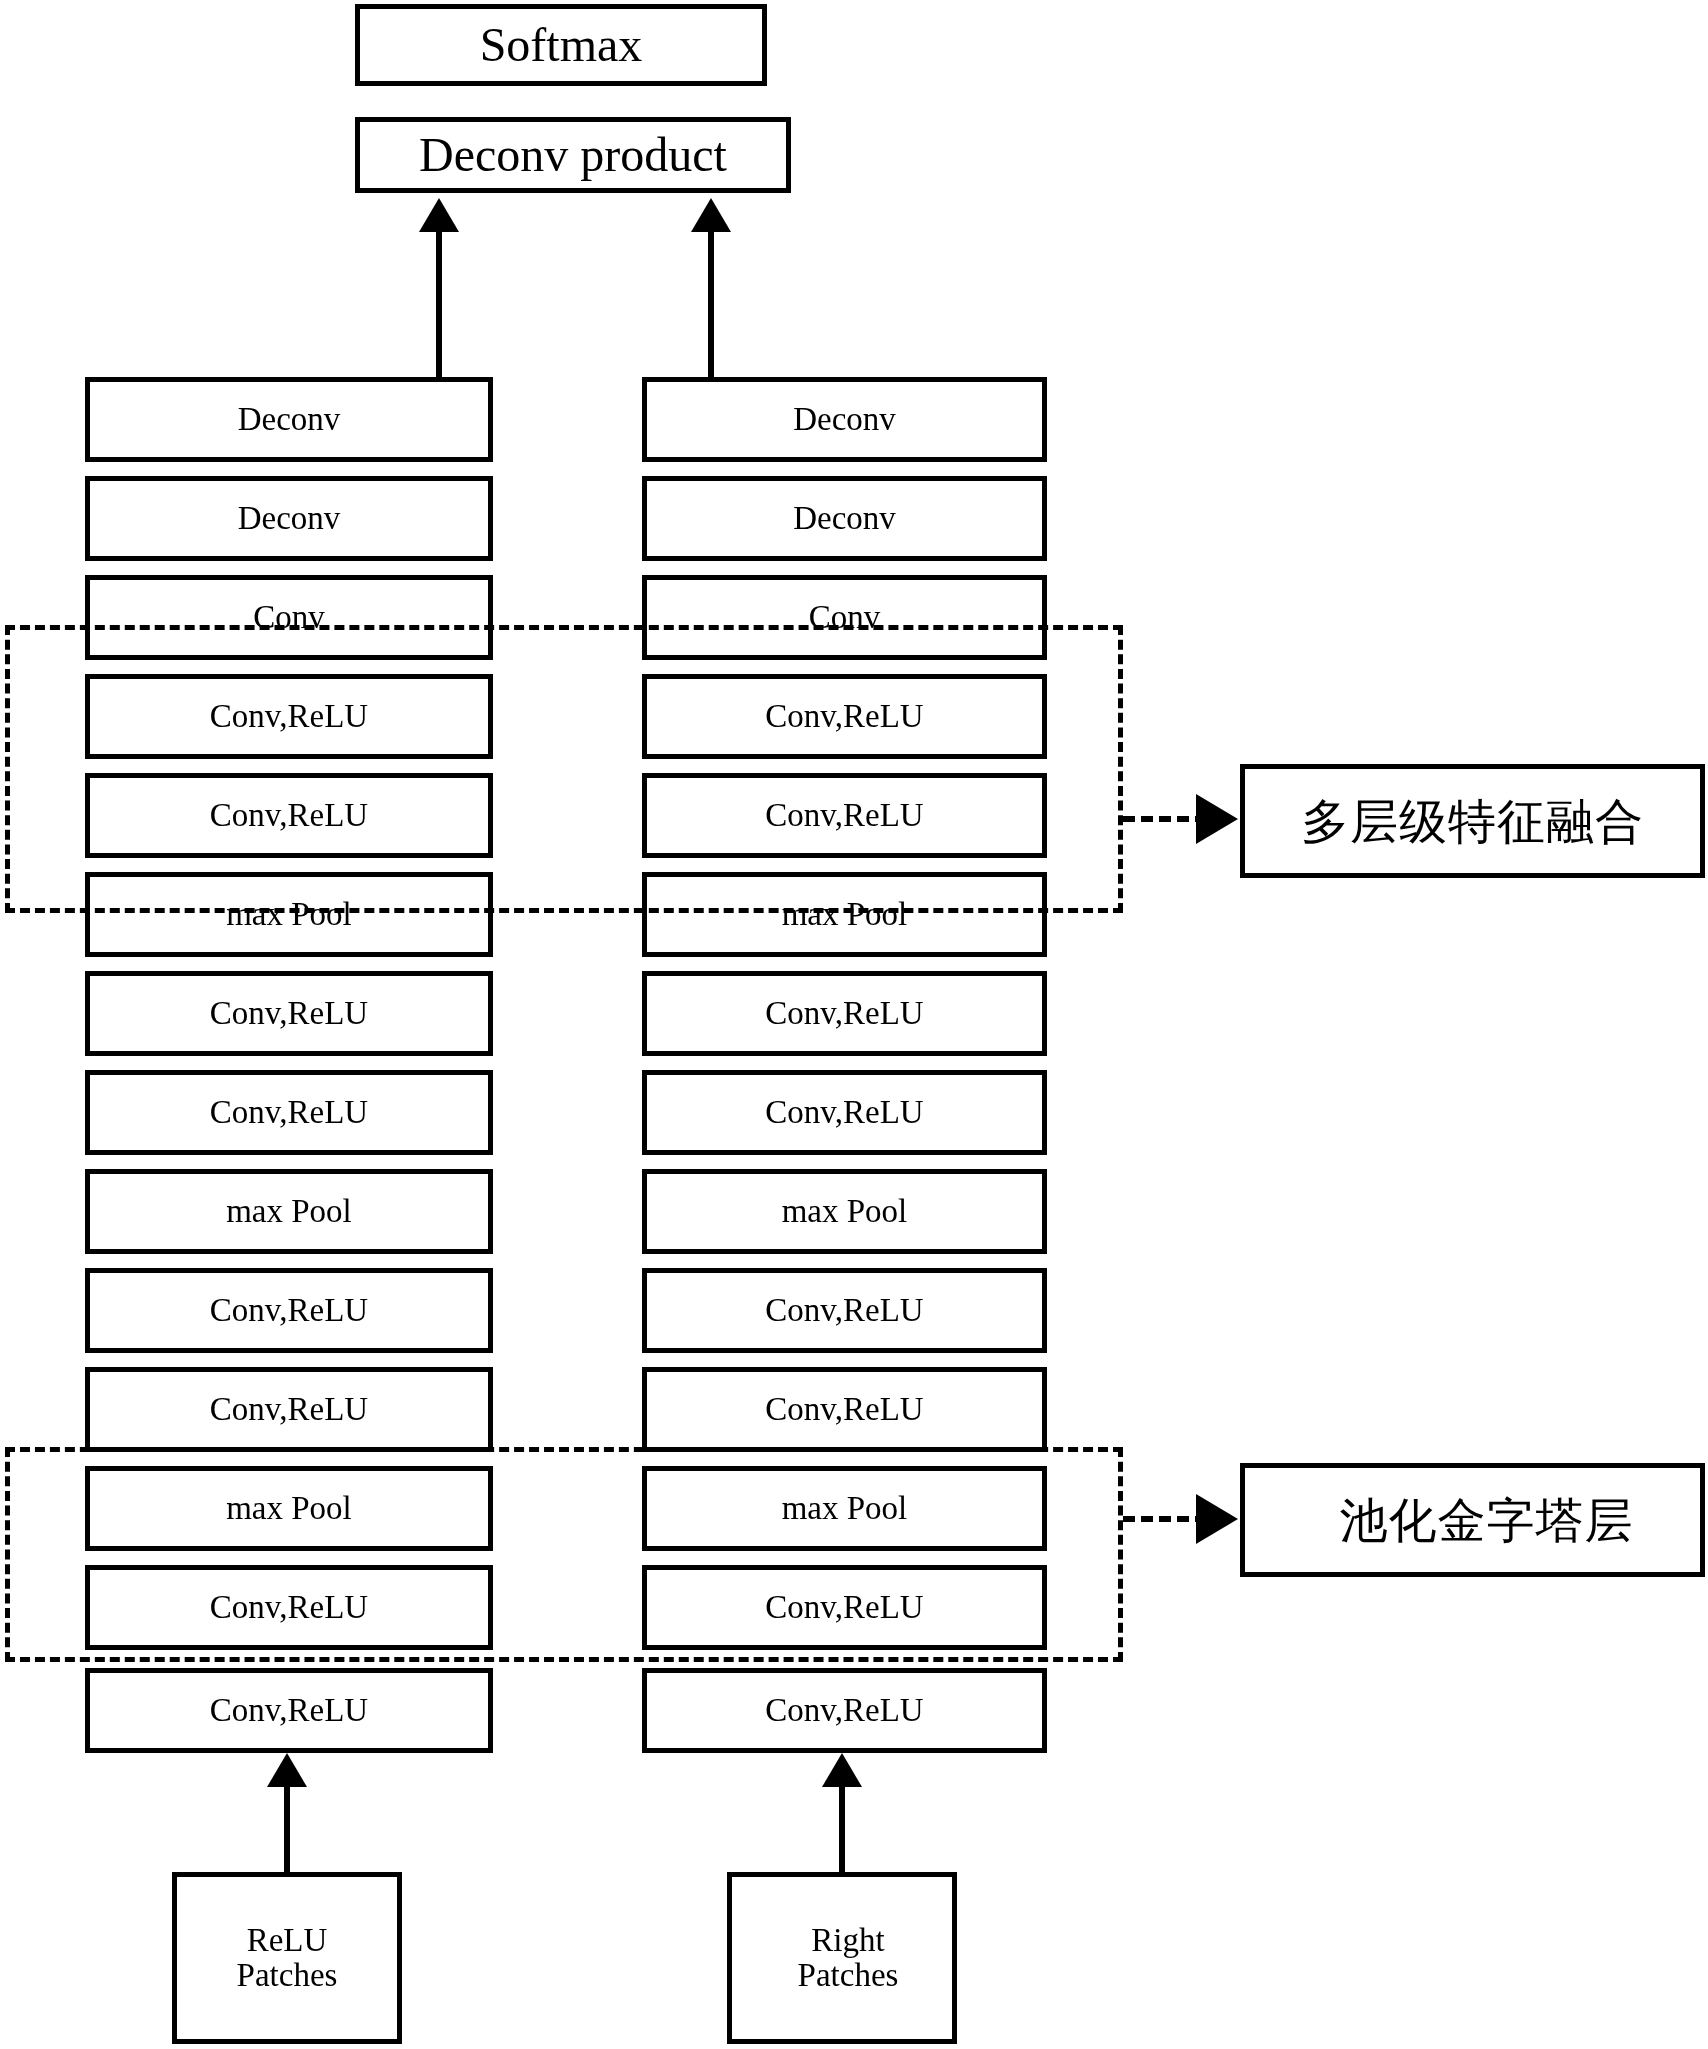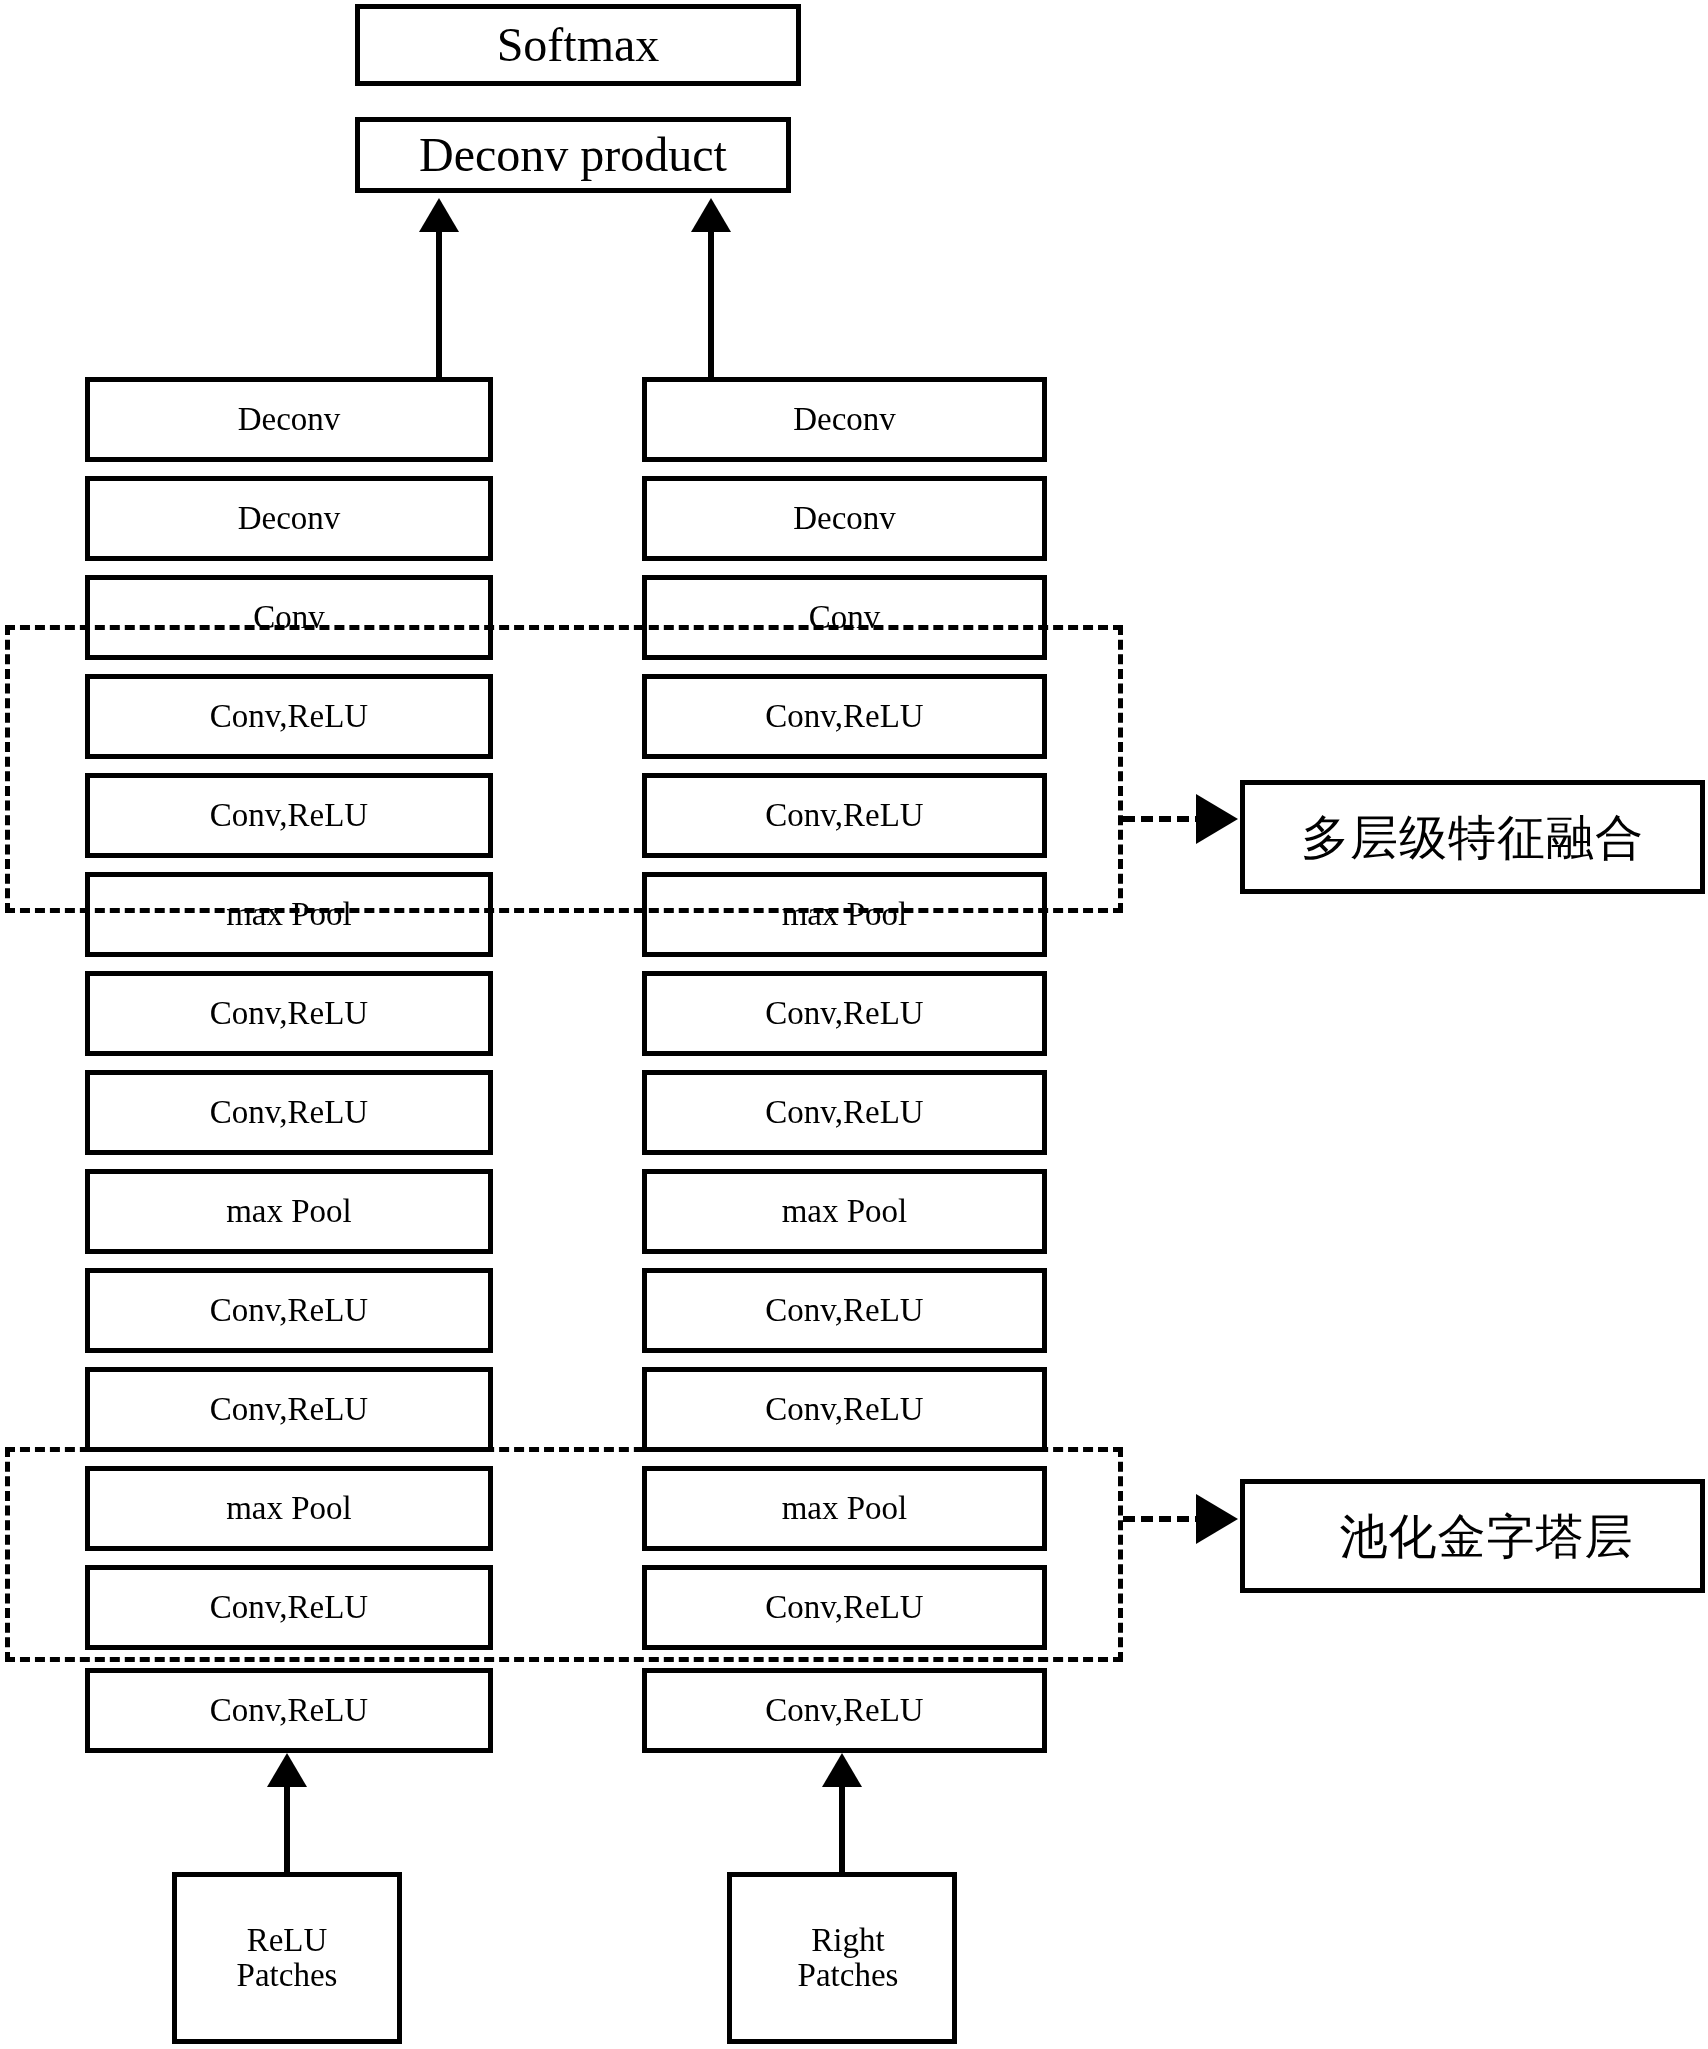--- a/index.html
+++ b/index.html
@@ -24,21 +24,20 @@
     line-height:1.06;
     color:#000;
     white-space:pre-line;
   }
   .lbl-en{font-size:33px;}
   .lbl-top{font-size:48px;}
   .lbl-cn{
     font-family:"DejaVu Sans","Liberation Sans",sans-serif;
     font-size:48px;
     letter-spacing:1px;
-    margin-top:16px;
   }
   .dashed{
     position:absolute;
     box-sizing:border-box;
     border:5px dashed #000;
     background:transparent;
     pointer-events:none;
   }
   .arrow-shaft-v{
     position:absolute;
@@ -63,21 +62,21 @@
     border-top:25px solid transparent;
     border-bottom:25px solid transparent;
     border-left:42px solid #000;
   }
 </style>
 </head>
 <body>
 
 <div id="stage">
 
-  <div class="box lbl-top" style="left:355px;top:4px;width:446px;height:82px;">Softmax</div>
+  <div class="box lbl-top" style="left:355px;top:4px;width:412px;height:82px;">Softmax</div>
 
   <div class="box lbl-top" style="left:355px;top:117px;width:436px;height:76px;">Deconv product</div>
 
   <div class="arrow-shaft-v" style="left:436px;top:232px;height:148px;"></div>
   <div class="arrow-head-up" style="left:419px;top:198px;"></div>
 
   <div class="arrow-shaft-v" style="left:708px;top:232px;height:148px;"></div>
   <div class="arrow-head-up" style="left:691px;top:198px;"></div>
 
   <div class="box lbl-en" style="left:85px;top:377px;width:408px;height:85px;">Deconv</div>

